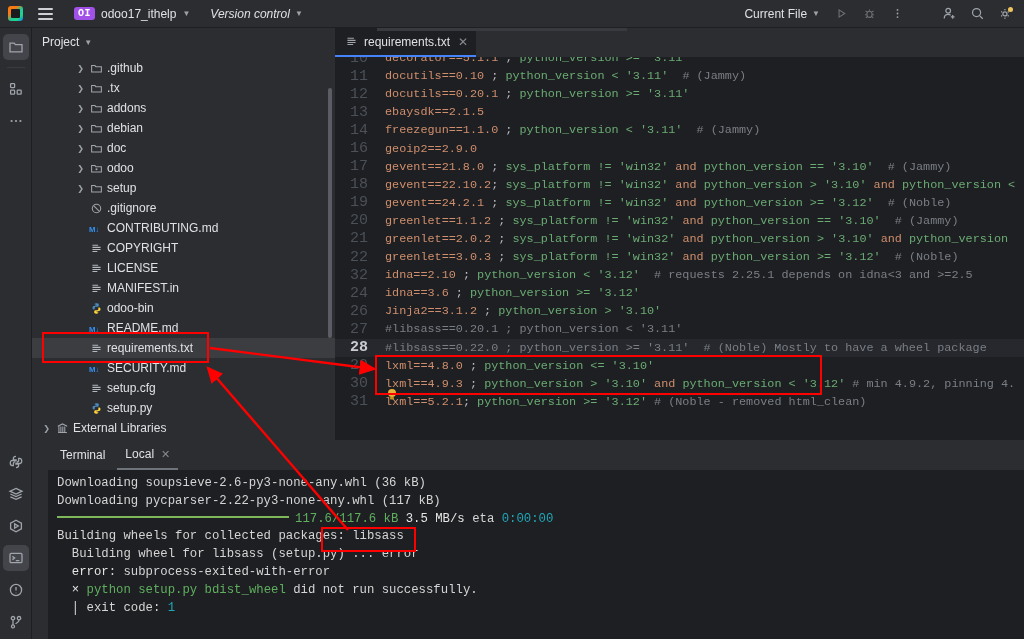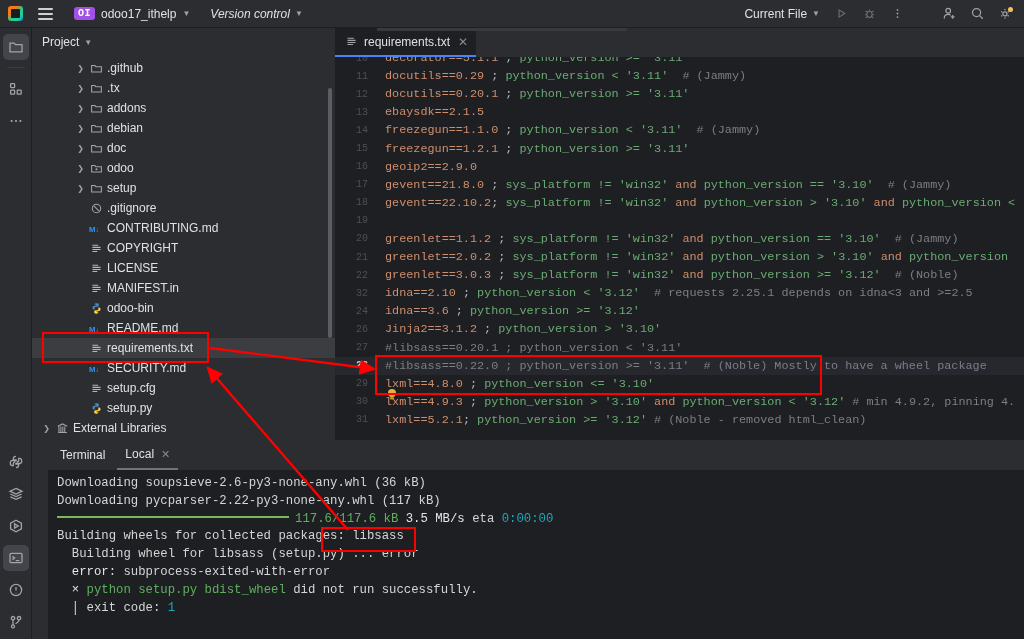--- a/index.html
+++ b/index.html
@@ -95,21 +95,21 @@
   }
   .etab .x { font-size:12px; color:#868a91; margin-left:2px; }
   .code {
     position:absolute; left:0; top:29px; width:689px; height:383px;
     background:#1e1f22; overflow:hidden;
     font-family:"Liberation Mono", monospace; font-size:11.8px;
   }
   .cline { height:18.1px; display:flex; align-items:center; white-space:pre; }
   .gut {
     width:42px; flex:0 0 42px; text-align:right; padding-right:9px;
-    color:#4b5059; font-size:10px; user-select:none;
+    color:#4b5059; font-size:15px; user-select:none;
   }
   .gut.cur { color:#c9ccd1; font-weight:bold; }
   .ctxt { padding-left:8px; }
   .cline.curline { background:#26282e; }
   .k-pkg   { color:#cf8e6d; }
   .k-str   { color:#6aab73; }
   .k-op    { color:#bcbec4; }
   .k-com   { color:#7a7e85; }
   .edge-shadow-top {
     position:absolute; left:42px; top:0; width:250px; height:3px;
@@ -494,29 +494,28 @@
       <div class="etab">
         <svg width="13" height="13" viewBox="0 0 16 16">
           <path class="ic" d="M3 4 h8 M3 6.6 h10 M3 9.2 h10 M3 11.8 h7"></path>
         </svg>
         <span>requirements.txt</span>
         <span class="x">✕</span>
       </div>
     </div>
     <div class="code" id="code">
         <div class="cline" style="margin-top: -8px;"><span class="gut">10</span><span class="ctxt"><span class="k-pkg">decorator==5.1.1</span><span class="k-op"> ; </span><span class="k-str">python_version &gt;= </span><span class="k-str">'3.11'</span></span></div>
-        <div class="cline"><span class="gut">11</span><span class="ctxt"><span class="k-pkg">docutils==0.29</span><span class="k-op"> ; </span><span class="k-str">python_version &lt; </span><span class="k-str">'3.11'</span><span class="k-com">  # (Jammy)</span></span></div>
+        <div class="cline"><span class="gut">11</span><span class="ctxt"><span class="k-pkg">docutils==0.10</span><span class="k-op"> ; </span><span class="k-str">python_version &lt; </span><span class="k-str">'3.11'</span><span class="k-com">  # (Jammy)</span></span></div>
         <div class="cline"><span class="gut">12</span><span class="ctxt"><span class="k-pkg">docutils==0.20.1</span><span class="k-op"> ; </span><span class="k-str">python_version &gt;= </span><span class="k-str">'3.11'</span></span></div>
         <div class="cline"><span class="gut">13</span><span class="ctxt"><span class="k-pkg">ebaysdk==2.1.5</span></span></div>
         <div class="cline"><span class="gut">14</span><span class="ctxt"><span class="k-pkg">freezegun==1.1.0</span><span class="k-op"> ; </span><span class="k-str">python_version &lt; </span><span class="k-str">'3.11'</span><span class="k-com">  # (Jammy)</span></span></div>
-        <div class="cline"><span class="gut">15</span><span class="ctxt"><span class="k-pkg">freezegun==1.2.1</span><span class="k-op"> ; </span><span class="k-str">python_version &gt;= </span><span class="k-str">'3.11'</span></span></div>
         <div class="cline"><span class="gut">16</span><span class="ctxt"><span class="k-pkg">geoip2==2.9.0</span></span></div>
         <div class="cline"><span class="gut">17</span><span class="ctxt"><span class="k-pkg">gevent==21.8.0</span><span class="k-op"> ; </span><span class="k-str">sys_platform != </span><span class="k-str">'win32'</span><span class="k-pkg"> and </span><span class="k-str">python_version == </span><span class="k-str">'3.10'</span><span class="k-com">  # (Jammy)</span></span></div>
         <div class="cline"><span class="gut">18</span><span class="ctxt"><span class="k-pkg">gevent==22.10.2</span><span class="k-op">; </span><span class="k-str">sys_platform != </span><span class="k-str">'win32'</span><span class="k-pkg"> and </span><span class="k-str">python_version &gt; </span><span class="k-str">'3.10'</span><span class="k-pkg"> and </span><span class="k-str">python_version &lt;</span></span></div>
-        <div class="cline"><span class="gut">19</span></div>
+        <div class="cline"><span class="gut">19</span><span class="ctxt"><span class="k-pkg">gevent==24.2.1</span><span class="k-op"> ; </span><span class="k-str">sys_platform != </span><span class="k-str">'win32'</span><span class="k-pkg"> and </span><span class="k-str">python_version &gt;= </span><span class="k-str">'3.12'</span><span class="k-com">  # (Noble)</span></span></div>
         <div class="cline"><span class="gut">20</span><span class="ctxt"><span class="k-pkg">greenlet==1.1.2</span><span class="k-op"> ; </span><span class="k-str">sys_platform != </span><span class="k-str">'win32'</span><span class="k-pkg"> and </span><span class="k-str">python_version == </span><span class="k-str">'3.10'</span><span class="k-com">  # (Jammy)</span></span></div>
         <div class="cline"><span class="gut">21</span><span class="ctxt"><span class="k-pkg">greenlet==2.0.2</span><span class="k-op"> ; </span><span class="k-str">sys_platform != </span><span class="k-str">'win32'</span><span class="k-pkg"> and </span><span class="k-str">python_version &gt; </span><span class="k-str">'3.10'</span><span class="k-pkg"> and </span><span class="k-str">python_version</span></span></div>
         <div class="cline"><span class="gut">22</span><span class="ctxt"><span class="k-pkg">greenlet==3.0.3</span><span class="k-op"> ; </span><span class="k-str">sys_platform != </span><span class="k-str">'win32'</span><span class="k-pkg"> and </span><span class="k-str">python_version &gt;= </span><span class="k-str">'3.12'</span><span class="k-com">  # (Noble)</span></span></div>
         <div class="cline"><span class="gut">32</span><span class="ctxt"><span class="k-pkg">idna==2.10</span><span class="k-op"> ; </span><span class="k-str">python_version &lt; </span><span class="k-str">'3.12'</span><span class="k-com">  # requests 2.25.1 depends on idna&lt;3 and &gt;=2.5</span></span></div>
         <div class="cline"><span class="gut">24</span><span class="ctxt"><span class="k-pkg">idna==3.6</span><span class="k-op"> ; </span><span class="k-str">python_version &gt;= </span><span class="k-str">'3.12'</span></span></div>
         <div class="cline"><span class="gut">26</span><span class="ctxt"><span class="k-pkg">Jinja2==3.1.2</span><span class="k-op"> ; </span><span class="k-str">python_version &gt; </span><span class="k-str">'3.10'</span></span></div>
         <div class="cline"><span class="gut">27</span><span class="ctxt"><span class="k-com">#libsass==0.20.1 ; python_version &lt; '3.11'</span></span></div>
         <div class="cline curline"><span class="gut cur">28</span><span class="ctxt"><span class="k-com">#libsass==0.22.0 ; python_version &gt;= '3.11'  # (Noble) Mostly to have a wheel package</span></span></div>
         <div class="cline"><span class="gut">29</span><span class="ctxt"><span class="k-pkg">lxml==4.8.0</span><span class="k-op"> ; </span><span class="k-str">python_version &lt;= </span><span class="k-str">'3.10'</span></span></div>
         <div class="cline"><span class="gut">30</span><span class="ctxt"><span class="k-pkg">lxml==4.9.3</span><span class="k-op"> ; </span><span class="k-str">python_version &gt; </span><span class="k-str">'3.10'</span><span class="k-pkg"> and </span><span class="k-str">python_version &lt; </span><span class="k-str">'3.12'</span><span class="k-com"> # min 4.9.2, pinning 4.</span></span></div>

